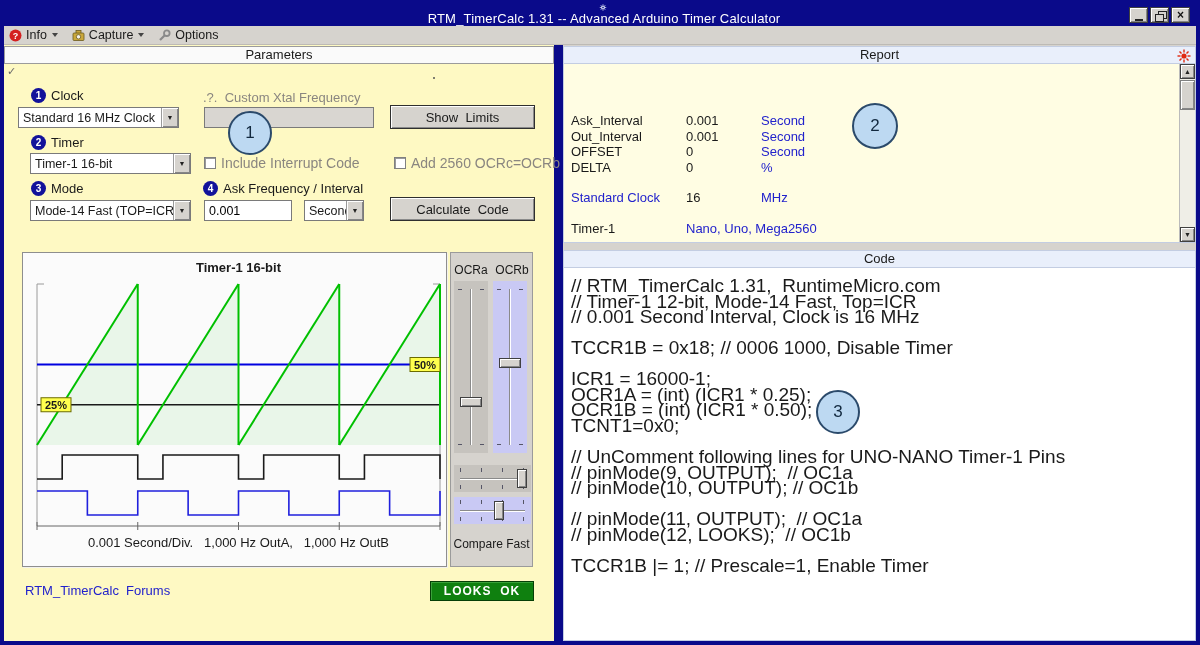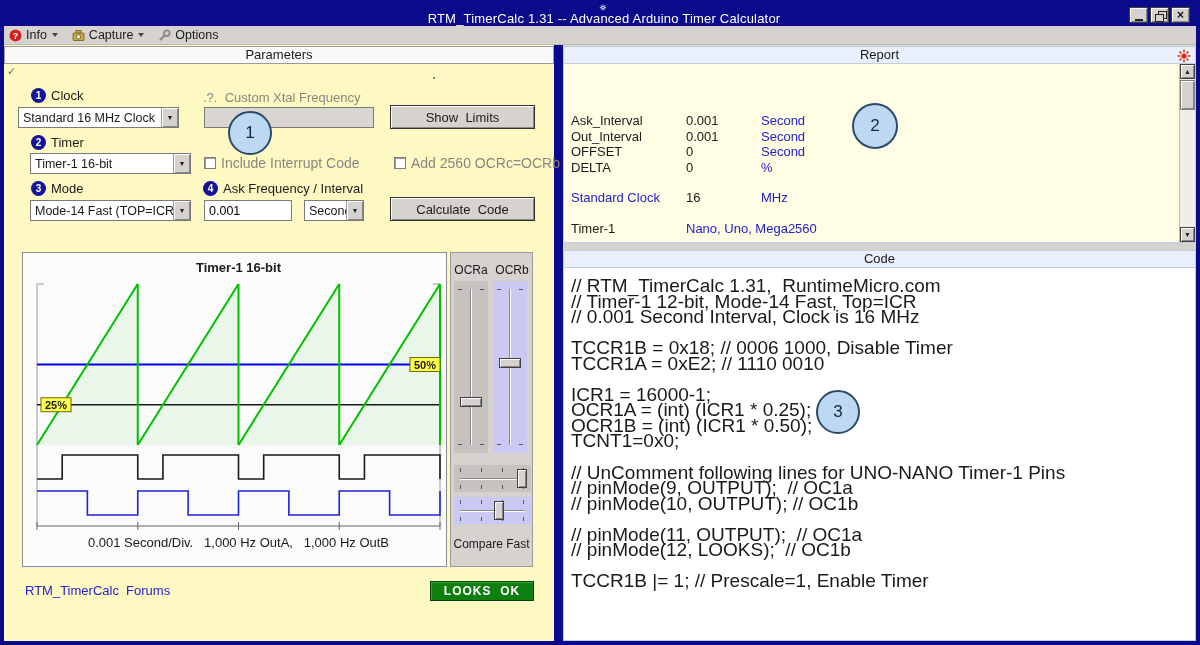--- a/index.html
+++ b/index.html
@@ -373,21 +373,20 @@
     <div class="pane-header blue-h code-h">
       <span>Code</span>
     </div>
     <div class="code-body">
       <div class="code-lines">
           <div class="code-line">// RTM_TimerCalc 1.31,  RuntimeMicro.com</div>
           <div class="code-line">// Timer-1 12-bit, Mode-14 Fast, Top=ICR</div>
           <div class="code-line">// 0.001 Second Interval, Clock is 16 MHz</div>
           <div class="code-line">&nbsp;</div>
           <div class="code-line">TCCR1B = 0x18; // 0006 1000, Disable Timer</div>
-          <div class="code-line">TCCR1A = 0xE2; // 1110 0010</div>
           <div class="code-line">&nbsp;</div>
           <div class="code-line">ICR1 = 16000-1;</div>
           <div class="code-line">OCR1A = (int) (ICR1 * 0.25);</div>
           <div class="code-line">OCR1B = (int) (ICR1 * 0.50);</div>
           <div class="code-line">TCNT1=0x0;</div>
           <div class="code-line">&nbsp;</div>
           <div class="code-line">// UnComment following lines for UNO-NANO Timer-1 Pins</div>
           <div class="code-line">// pinMode(9, OUTPUT);  // OC1a</div>
           <div class="code-line">// pinMode(10, OUTPUT); // OC1b</div>
           <div class="code-line">&nbsp;</div>

